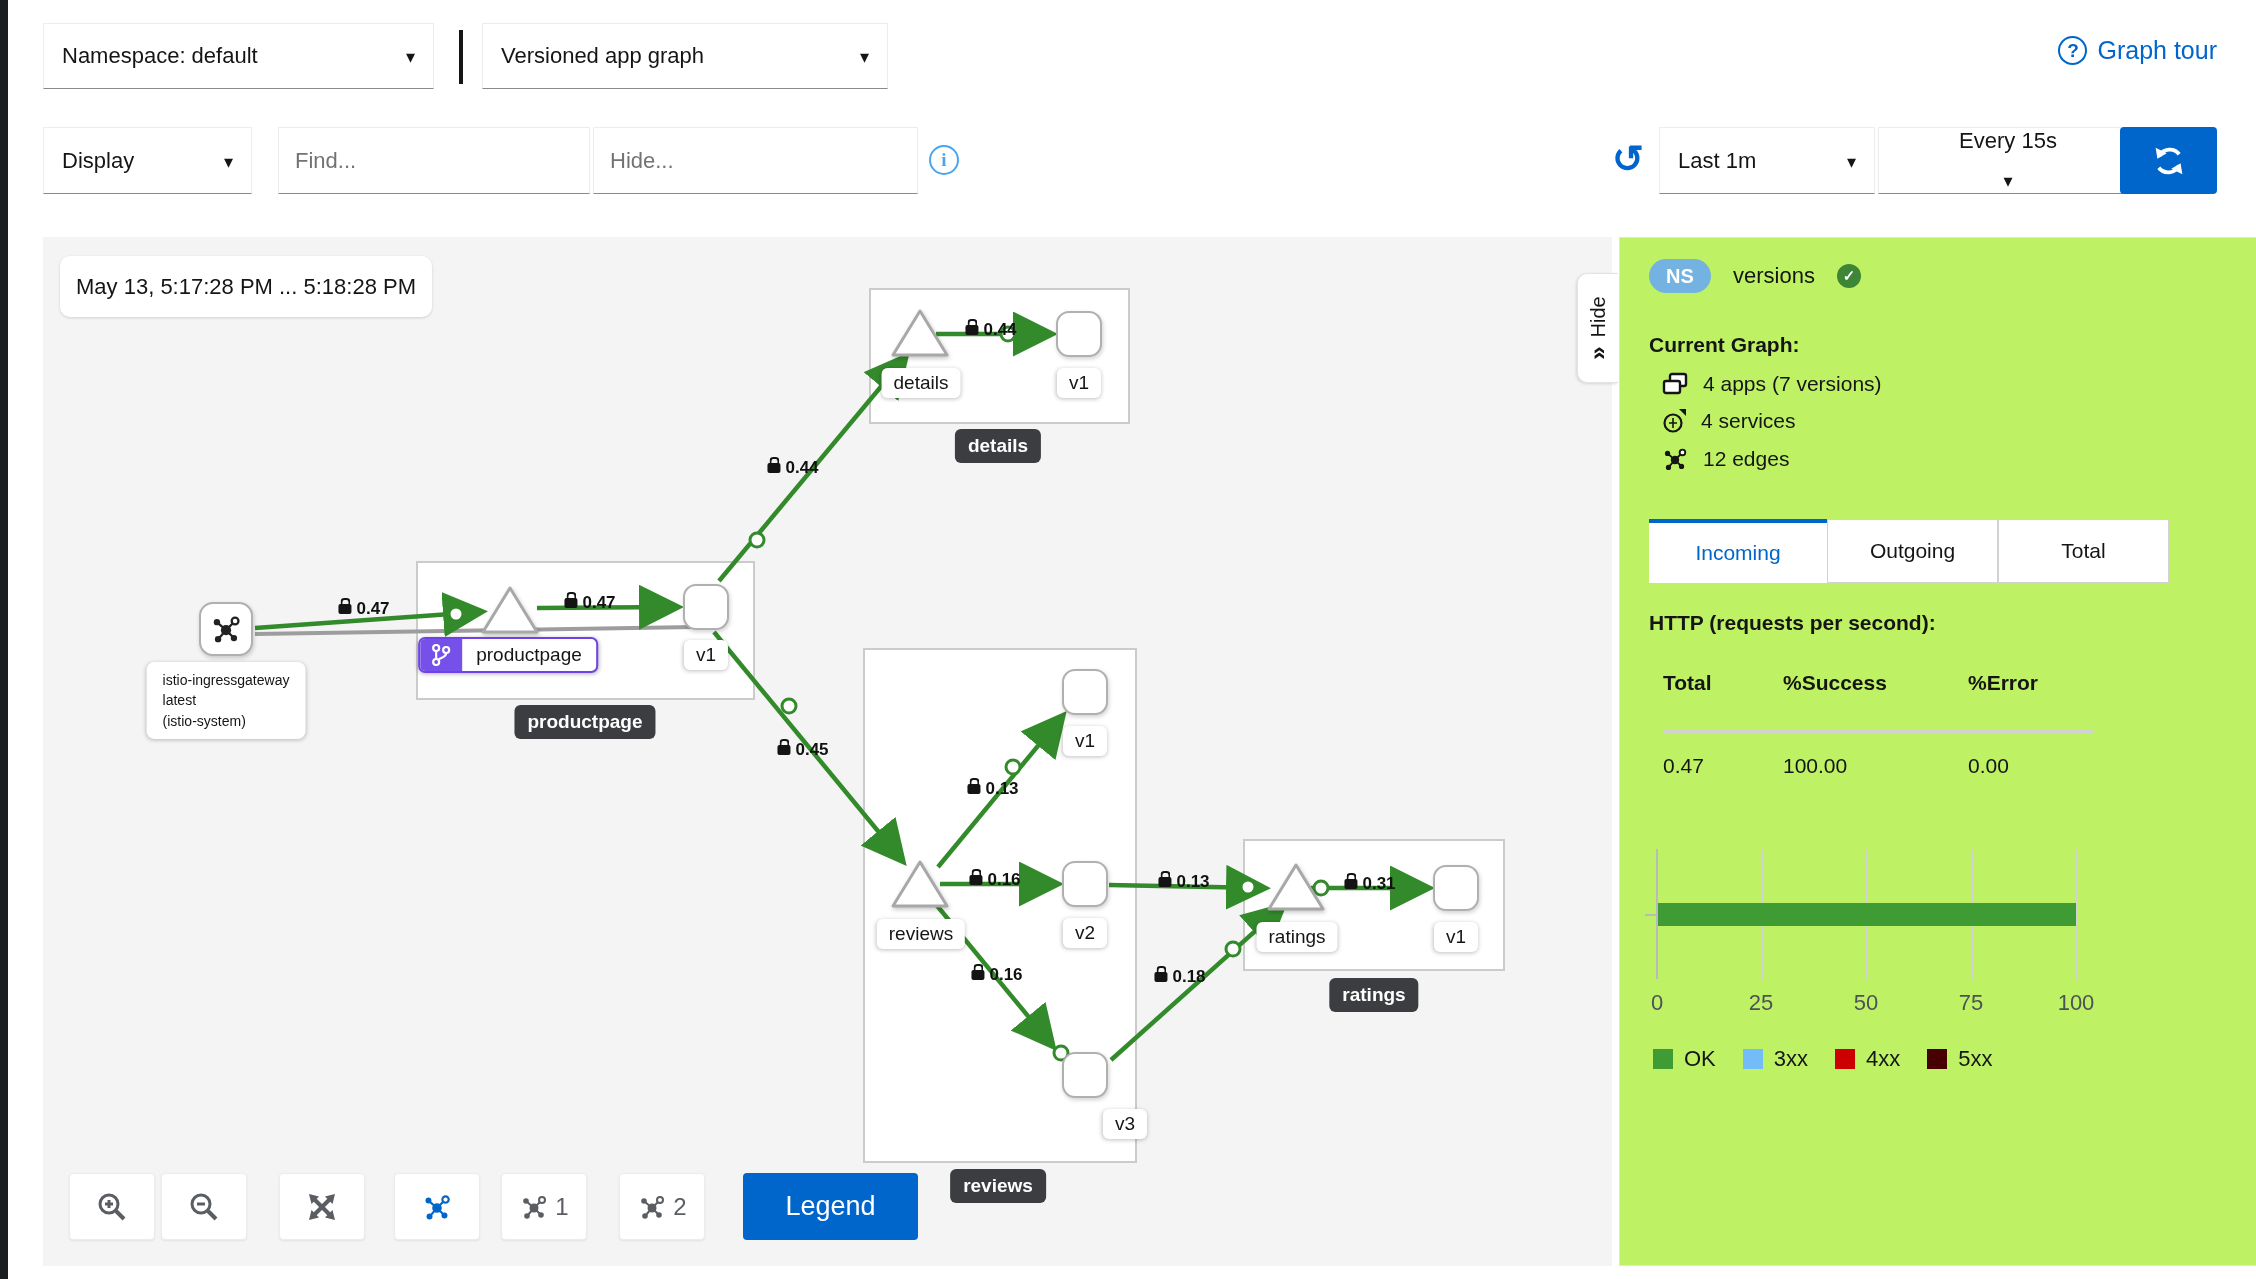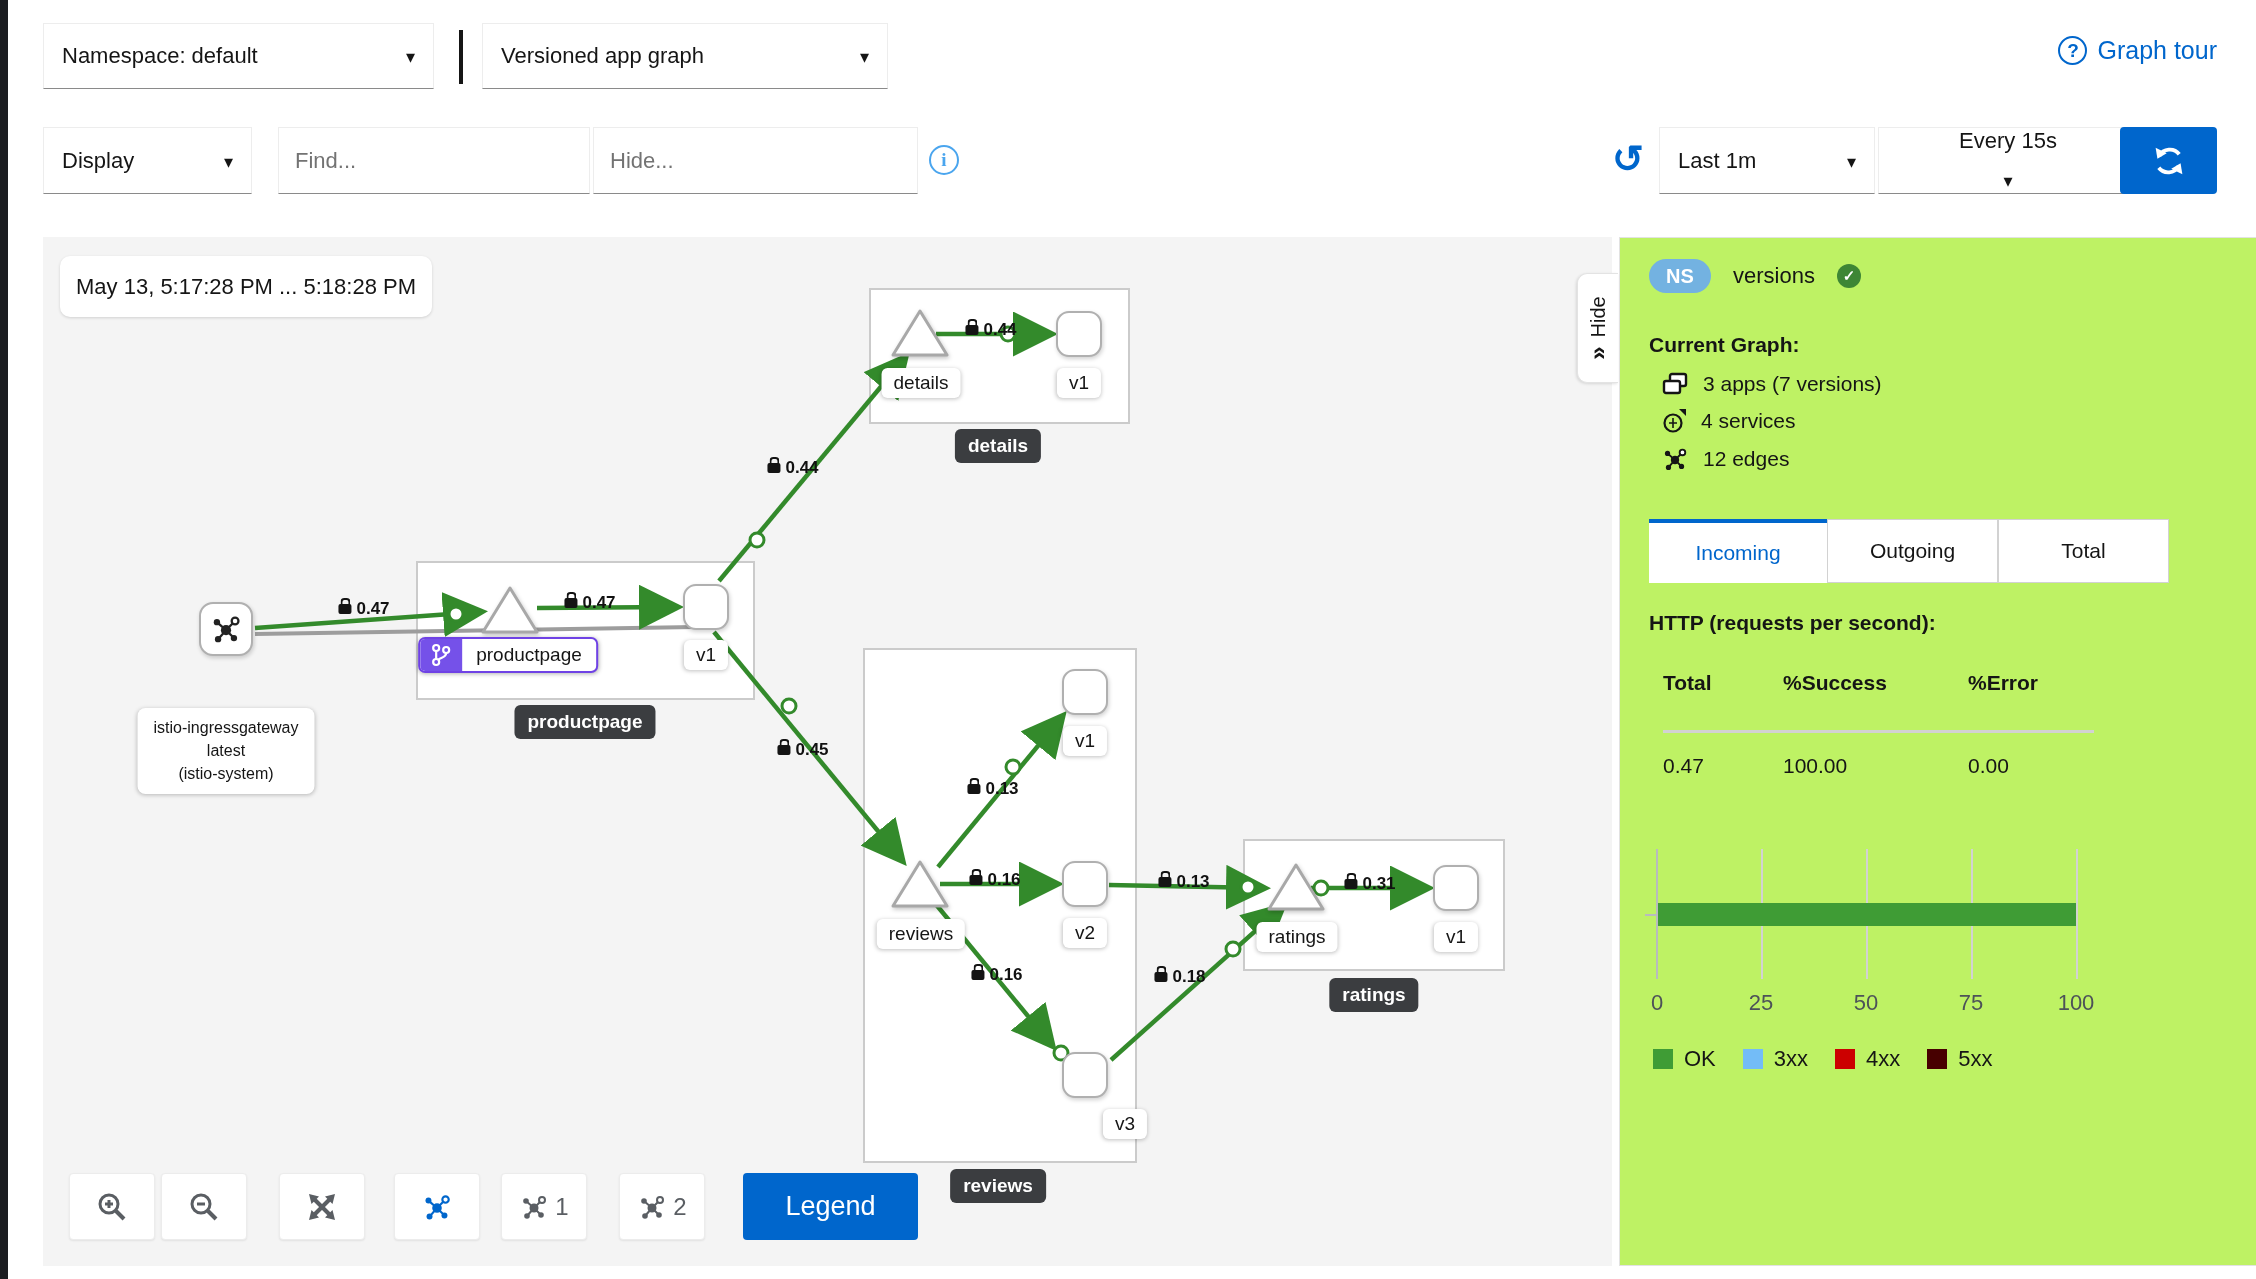--- a/index.html
+++ b/index.html
@@ -39,21 +39,21 @@
   .group { position:absolute; background:#fff; border:2px solid #cbcbcb; box-sizing:border-box; z-index:1; }
   .tri { position:absolute; z-index:3; filter:drop-shadow(1px 2px 2px rgba(0,0,0,0.22)); cursor:pointer; }
   .vnode { position:absolute; width:46px; height:46px; border:2.5px solid #b0b0b0; border-radius:13px;
            background:#fff; box-shadow:1px 2px 4px rgba(0,0,0,0.18); box-sizing:border-box; z-index:3; cursor:pointer; }
   .gw-node { position:absolute; left:156px; top:365px; width:54px; height:54px; border:2.5px solid #b0b0b0;
              border-radius:14px; background:#fff; box-shadow:1px 2px 4px rgba(0,0,0,0.18); box-sizing:border-box;
              display:flex; align-items:center; justify-content:center; z-index:3; cursor:pointer; }
   .chip { position:absolute; transform:translate(-50%,-50%); background:#fff; border-radius:6px; padding:4px 12px;
           font-size:19px; color:#151515; box-shadow:0 1px 4px rgba(0,0,0,0.25); z-index:4; white-space:nowrap; }
   .gw-label { position:absolute; left:183px; top:425px; transform:translateX(-50%); background:#fff; border-radius:8px;
-              padding:8px 16px; font-size:16px; text-align:center; line-height:1.45; box-shadow:0 1px 4px rgba(0,0,0,0.25); z-index:4;margin-top:46px; }
+              padding:8px 16px; font-size:14px; line-height:1.45; box-shadow:0 1px 4px rgba(0,0,0,0.25); z-index:4; }
   .tooltip { position:absolute; transform:translate(-50%,-50%); background:#3b3d40; color:#fff; font-size:19px;
              font-weight:600; padding:6px 13px; border-radius:6px; z-index:4; white-space:nowrap; }
   .edge-label { position:absolute; transform:translate(-50%,-50%); display:flex; align-items:center;
                 font-size:17px; font-weight:600; color:#111; z-index:5; white-space:nowrap; }
   .lock { width:13px; height:10px; background:#141414; border-radius:2px; position:relative; margin-right:5px; display:inline-block; }
   .lock::before { content:""; position:absolute; top:-6px; left:1.5px; width:6px; height:6px;
                   border:2.5px solid #141414; border-bottom:none; border-radius:4px 4px 0 0; }
 
   .pp-label { position:absolute; left:465px; top:418px; transform:translate(-50%,-50%); display:flex; align-items:stretch;
               border:2.5px solid #6f42e5; border-radius:7px; background:#fff; z-index:4; overflow:hidden;
@@ -406,21 +406,21 @@
       <span class="check-icon"></span>
     </div>
 
     <div class="cg-title">Current Graph:</div>
 
     <div class="stat-row" style="top:133px;">
       <svg width="28" height="26" viewBox="0 0 28 26">
         <rect x="9" y="3" width="16" height="12" rx="2" fill="#fff" stroke="#151515" stroke-width="2.4"></rect>
         <rect x="3" y="10" width="16" height="12" rx="2" fill="#fff" stroke="#151515" stroke-width="2.4"></rect>
         </svg>
-      <span>3 apps (7 versions)</span>
+      <span>4 apps (7 versions)</span>
     </div>
     <div class="stat-row" style="top:170px;">
       <svg width="26" height="26" viewBox="0 0 26 26">
         <circle cx="12" cy="15" r="8.5" fill="none" stroke="#151515" stroke-width="2.2"></circle>
         <path d="M12 10v10 M8 15h8" stroke="#151515" stroke-width="1.6" fill="none"></path>
         <polygon points="18,1 25,1 25,8" fill="#151515"></polygon>
         </svg>
       <span>4 services</span>
     </div>
     <div class="stat-row" style="top:207px;">

